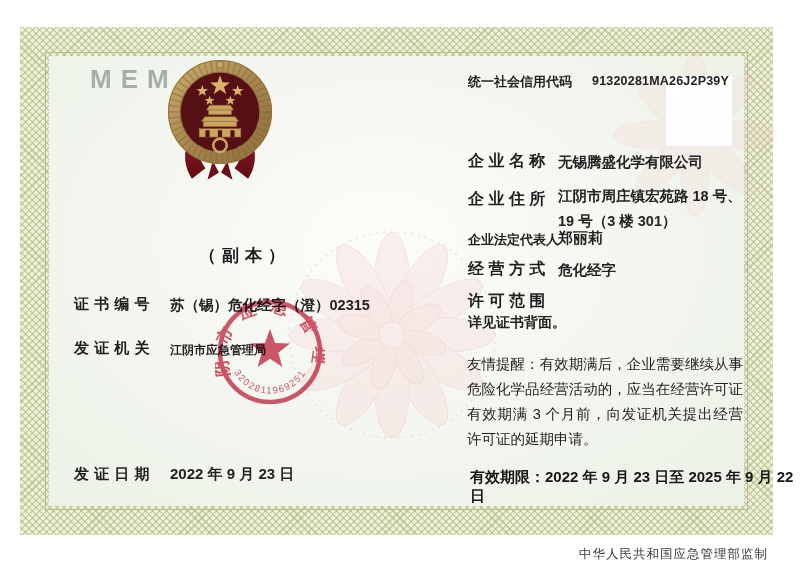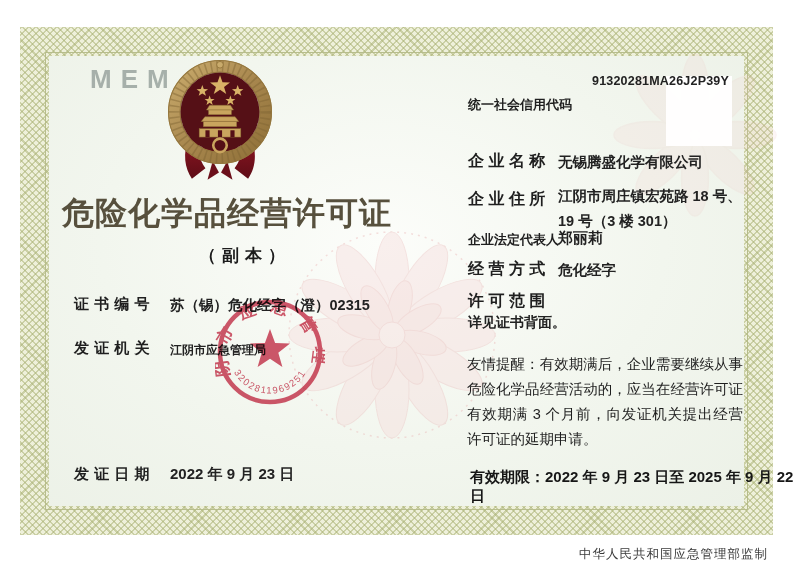--- a/index.html
+++ b/index.html
@@ -36,21 +36,21 @@
   .lbl { font-weight:700; color:#1f1f1f; }
   .val { color:#222;font-weight:bold; }
   .row-certno-label   { left:74px;  top:295px; font-size:15px; letter-spacing:.5px; }
   .row-certno-value   { left:170px; top:296px; font-size:14.5px; }
   .row-auth-label     { left:74px;  top:339px; font-size:15px; letter-spacing:.5px; }
   .row-auth-value     { left:170px; top:342px; font-size:12px; }
   .row-date-label     { left:74px;  top:465px; font-size:15px; letter-spacing:.5px; }
   .row-date-value     { left:170px; top:465px; font-size:15px; }
 
   
-  .credit-label  { left:468px; top:73px;  font-size:13px;margin-top:23px; }
+  .credit-label  { left:468px; top:73px;  font-size:13px; }
   .credit-value  { left:570px; top:74px;  font-size:12.5px; font-weight:600; letter-spacing:.2px;margin-left:22px; }
   .cname-label   { left:468px; top:151px; font-size:16px; }
   .cname-value   { left:558px; top:153px; font-size:14.5px; }
   .addr-label    { left:468px; top:189px; font-size:16px; }
   .addr-line1    { left:558px; top:187px; font-size:14.5px; }
   .addr-line2    { left:558px; top:212px; font-size:14.5px; }
   .legal-label   { left:468px; top:231px; font-size:13px; }
   .legal-value   { left:558px; top:229px; font-size:15px; }
   .mode-label    { left:468px; top:259px; font-size:16px; }
   .mode-value    { left:558px; top:261px; font-size:14.5px; }
@@ -170,21 +170,20 @@
       <rect x="34" y="61" width="32" height="5"></rect>
       <rect x="30" y="68" width="40" height="8"></rect>
       <rect x="36" y="69.5" width="4" height="6.5" fill="#551016" stroke="none"></rect>
       <rect x="48" y="69.5" width="4" height="6.5" fill="#551016" stroke="none"></rect>
       <rect x="60" y="69.5" width="4" height="6.5" fill="#551016" stroke="none"></rect>
     </g>
 
     <circle cx="50" cy="84" r="6.5" fill="none" stroke="#c9a55e" stroke-width="2.5"></circle>
   </svg>
 
-  <div class="abs title">危险化学品经营许可证</div>
   <div class="abs subtitle">（副本）</div>
 
   <div class="abs lbl row-certno-label">证 书 编 号</div>
   <div class="abs val row-certno-value">苏（锡）危化经字（澄）02315</div>
 
   <div class="abs lbl row-auth-label">发 证 机 关</div>
   <div class="abs val row-auth-value">江阴市应急管理局</div>
 
   <div class="abs lbl row-date-label">发 证 日 期</div>
   <div class="abs val row-date-value">2022 年 9 月 23 日</div>

